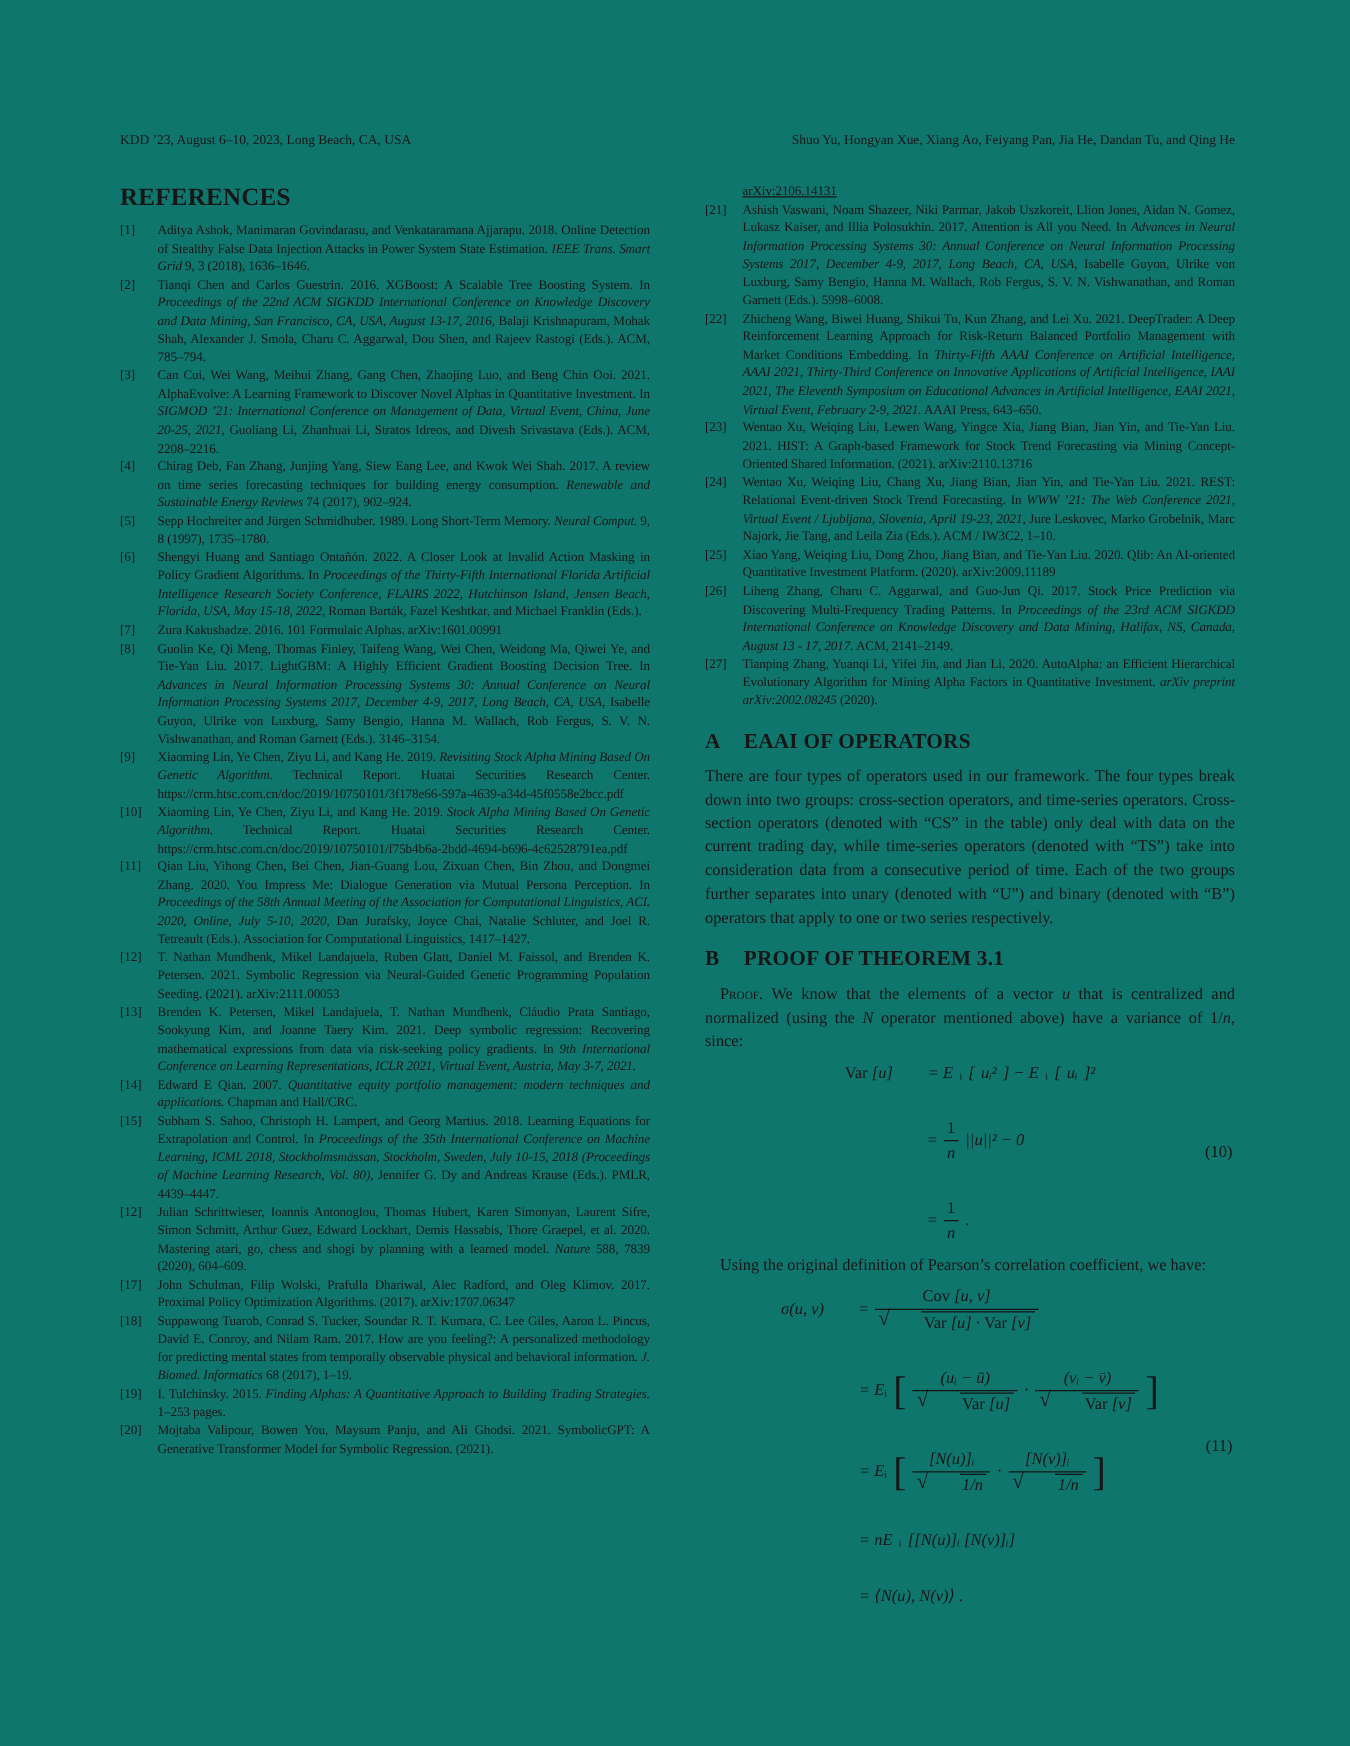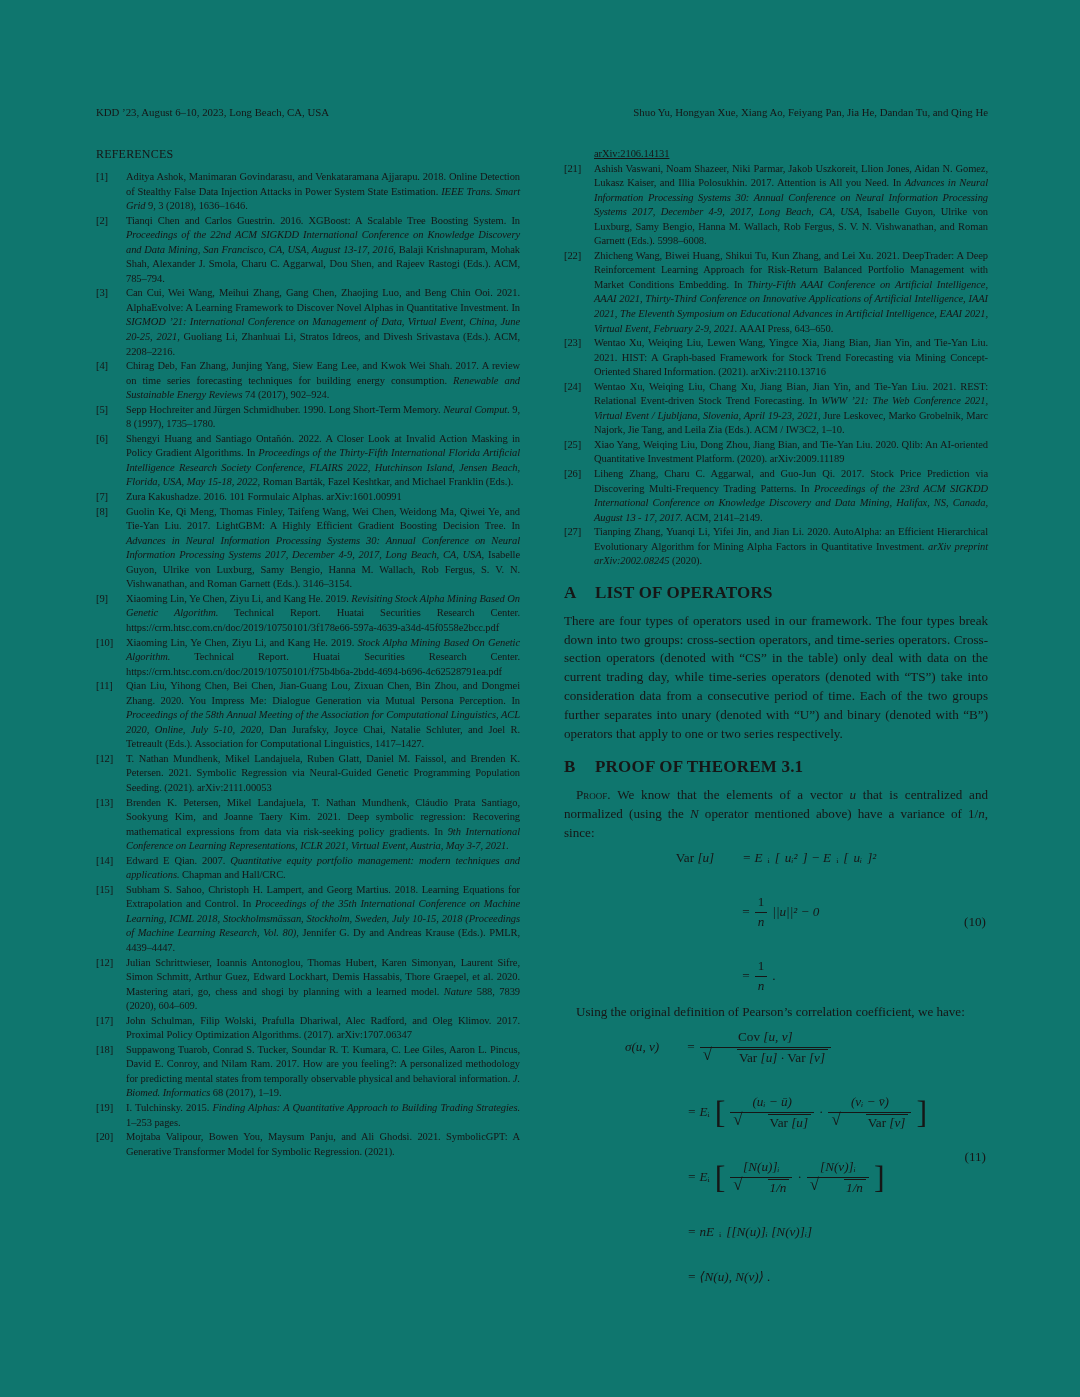--- a/index.html
+++ b/index.html
@@ -9,21 +9,21 @@
     color:#161616;margin:0 auto;overflow:hidden;
   }
   .pagehead{
     position:absolute;left:96px;top:106px;width:892px;
     display:flex;justify-content:space-between;
     font-size:10.8px;line-height:13px;
   }
   .col{position:absolute;top:147px;width:424px;}
   .colL{left:96px;}
   .colR{left:564px;}
-  .reftitle{margin:0 0 8px 0;font-size:12px;font-weight:normal;letter-spacing:.2px;}
+  .reftitle{margin:0 0 8px 0;font-size:20px;font-weight:bold;letter-spacing:.2px;}
   .reflist{font-size:10.5px;line-height:14.55px;text-align:justify;letter-spacing:-.08px;}
   .ref{position:relative;padding-left:30px;}
   .refnum{position:absolute;left:0;top:0;width:22px;}
   .contline{padding-left:30px;text-decoration:underline;}
   .apphead{font-size:17px;font-weight:bold;margin:14px 0 9px 0;letter-spacing:.2px;}
   .applabel{display:inline-block;min-width:31px;}
   .appbody{font-size:13.1px;line-height:18.8px;text-align:justify;margin:0 0 2px 0;}
   .indent{text-indent:12px;}
   .sc{font-variant:small-caps;}
   .eq{position:relative;margin:7px 0 9px 0;font-size:13.2px;line-height:1.25;}
@@ -51,21 +51,21 @@
     <span>Shuo Yu, Hongyan Xue, Xiang Ao, Feiyang Pan, Jia He, Dandan Tu, and Qing He</span>
   </div>
 
   <div class="col colL">
     <h2 class="reftitle">REFERENCES</h2>
     <div class="reflist">
         <div class="ref"><span class="refnum">[1]</span><span><span>Aditya Ashok, Manimaran Govindarasu, and Venkataramana Ajjarapu. 2018. Online Detection of Stealthy False Data Injection Attacks in Power System State Estimation. </span><i>IEEE Trans. Smart Grid</i><span> 9, 3 (2018), 1636–1646.</span></span></div>
         <div class="ref"><span class="refnum">[2]</span><span><span>Tianqi Chen and Carlos Guestrin. 2016. XGBoost: A Scalable Tree Boosting System. In </span><i>Proceedings of the 22nd ACM SIGKDD International Conference on Knowledge Discovery and Data Mining, San Francisco, CA, USA, August 13-17, 2016</i><span>, Balaji Krishnapuram, Mohak Shah, Alexander J. Smola, Charu C. Aggarwal, Dou Shen, and Rajeev Rastogi (Eds.). ACM, 785–794.</span></span></div>
         <div class="ref"><span class="refnum">[3]</span><span><span>Can Cui, Wei Wang, Meihui Zhang, Gang Chen, Zhaojing Luo, and Beng Chin Ooi. 2021. AlphaEvolve: A Learning Framework to Discover Novel Alphas in Quantitative Investment. In </span><i>SIGMOD ’21: International Conference on Management of Data, Virtual Event, China, June 20-25, 2021</i><span>, Guoliang Li, Zhanhuai Li, Stratos Idreos, and Divesh Srivastava (Eds.). ACM, 2208–2216.</span></span></div>
         <div class="ref"><span class="refnum">[4]</span><span><span>Chirag Deb, Fan Zhang, Junjing Yang, Siew Eang Lee, and Kwok Wei Shah. 2017. A review on time series forecasting techniques for building energy consumption. </span><i>Renewable and Sustainable Energy Reviews</i><span> 74 (2017), 902–924.</span></span></div>
-        <div class="ref"><span class="refnum">[5]</span><span><span>Sepp Hochreiter and Jürgen Schmidhuber. 1990. Long Short-Term Memory. </span><i>Neural Comput.</i><span> 9, 8 (1997), 1735–1780.</span></span></div>
+        <div class="ref"><span class="refnum">[5]</span><span><span>Sepp Hochreiter and Jürgen Schmidhuber. 1989. Long Short-Term Memory. </span><i>Neural Comput.</i><span> 9, 8 (1997), 1735–1780.</span></span></div>
         <div class="ref"><span class="refnum">[6]</span><span><span>Shengyi Huang and Santiago Ontañón. 2022. A Closer Look at Invalid Action Masking in Policy Gradient Algorithms. In </span><i>Proceedings of the Thirty-Fifth International Florida Artificial Intelligence Research Society Conference, FLAIRS 2022, Hutchinson Island, Jensen Beach, Florida, USA, May 15-18, 2022</i><span>, Roman Barták, Fazel Keshtkar, and Michael Franklin (Eds.).</span></span></div>
         <div class="ref"><span class="refnum">[7]</span><span><span>Zura Kakushadze. 2016. 101 Formulaic Alphas. arXiv:1601.00991</span></span></div>
         <div class="ref"><span class="refnum">[8]</span><span><span>Guolin Ke, Qi Meng, Thomas Finley, Taifeng Wang, Wei Chen, Weidong Ma, Qiwei Ye, and Tie-Yan Liu. 2017. LightGBM: A Highly Efficient Gradient Boosting Decision Tree. In </span><i>Advances in Neural Information Processing Systems 30: Annual Conference on Neural Information Processing Systems 2017, December 4-9, 2017, Long Beach, CA, USA</i><span>, Isabelle Guyon, Ulrike von Luxburg, Samy Bengio, Hanna M. Wallach, Rob Fergus, S. V. N. Vishwanathan, and Roman Garnett (Eds.). 3146–3154.</span></span></div>
         <div class="ref"><span class="refnum">[9]</span><span><span>Xiaoming Lin, Ye Chen, Ziyu Li, and Kang He. 2019. </span><i>Revisiting Stock Alpha Mining Based On Genetic Algorithm.</i><span> Technical Report. Huatai Securities Research Center. https://crm.htsc.com.cn/doc/2019/10750101/3f178e66-597a-4639-a34d-45f0558e2bcc.pdf</span></span></div>
         <div class="ref"><span class="refnum">[10]</span><span><span>Xiaoming Lin, Ye Chen, Ziyu Li, and Kang He. 2019. </span><i>Stock Alpha Mining Based On Genetic Algorithm.</i><span> Technical Report. Huatai Securities Research Center. https://crm.htsc.com.cn/doc/2019/10750101/f75b4b6a-2bdd-4694-b696-4c62528791ea.pdf</span></span></div>
         <div class="ref"><span class="refnum">[11]</span><span><span>Qian Liu, Yihong Chen, Bei Chen, Jian-Guang Lou, Zixuan Chen, Bin Zhou, and Dongmei Zhang. 2020. You Impress Me: Dialogue Generation via Mutual Persona Perception. In </span><i>Proceedings of the 58th Annual Meeting of the Association for Computational Linguistics, ACL 2020, Online, July 5-10, 2020</i><span>, Dan Jurafsky, Joyce Chai, Natalie Schluter, and Joel R. Tetreault (Eds.). Association for Computational Linguistics, 1417–1427.</span></span></div>
         <div class="ref"><span class="refnum">[12]</span><span><span>T. Nathan Mundhenk, Mikel Landajuela, Ruben Glatt, Daniel M. Faissol, and Brenden K. Petersen. 2021. Symbolic Regression via Neural-Guided Genetic Programming Population Seeding. (2021). arXiv:2111.00053</span></span></div>
         <div class="ref"><span class="refnum">[13]</span><span><span>Brenden K. Petersen, Mikel Landajuela, T. Nathan Mundhenk, Cláudio Prata Santiago, Sookyung Kim, and Joanne Taery Kim. 2021. Deep symbolic regression: Recovering mathematical expressions from data via risk-seeking policy gradients. In </span><i>9th International Conference on Learning Representations, ICLR 2021, Virtual Event, Austria, May 3-7, 2021.</i></span></div>
         <div class="ref"><span class="refnum">[14]</span><span><span>Edward E Qian. 2007. </span><i>Quantitative equity portfolio management: modern techniques and applications.</i><span> Chapman and Hall/CRC.</span></span></div>
         <div class="ref"><span class="refnum">[15]</span><span><span>Subham S. Sahoo, Christoph H. Lampert, and Georg Martius. 2018. Learning Equations for Extrapolation and Control. In </span><i>Proceedings of the 35th International Conference on Machine Learning, ICML 2018, Stockholmsmässan, Stockholm, Sweden, July 10-15, 2018 (Proceedings of Machine Learning Research, Vol. 80)</i><span>, Jennifer G. Dy and Andreas Krause (Eds.). PMLR, 4439–4447.</span></span></div>
@@ -84,21 +84,21 @@
           <div class="ref"><span class="refnum">[21]</span><span><span>Ashish Vaswani, Noam Shazeer, Niki Parmar, Jakob Uszkoreit, Llion Jones, Aidan N. Gomez, Lukasz Kaiser, and Illia Polosukhin. 2017. Attention is All you Need. In </span><i>Advances in Neural Information Processing Systems 30: Annual Conference on Neural Information Processing Systems 2017, December 4-9, 2017, Long Beach, CA, USA</i><span>, Isabelle Guyon, Ulrike von Luxburg, Samy Bengio, Hanna M. Wallach, Rob Fergus, S. V. N. Vishwanathan, and Roman Garnett (Eds.). 5998–6008.</span></span></div>
           <div class="ref"><span class="refnum">[22]</span><span><span>Zhicheng Wang, Biwei Huang, Shikui Tu, Kun Zhang, and Lei Xu. 2021. DeepTrader: A Deep Reinforcement Learning Approach for Risk-Return Balanced Portfolio Management with Market Conditions Embedding. In </span><i>Thirty-Fifth AAAI Conference on Artificial Intelligence, AAAI 2021, Thirty-Third Conference on Innovative Applications of Artificial Intelligence, IAAI 2021, The Eleventh Symposium on Educational Advances in Artificial Intelligence, EAAI 2021, Virtual Event, February 2-9, 2021.</i><span> AAAI Press, 643–650.</span></span></div>
           <div class="ref"><span class="refnum">[23]</span><span><span>Wentao Xu, Weiqing Liu, Lewen Wang, Yingce Xia, Jiang Bian, Jian Yin, and Tie-Yan Liu. 2021. HIST: A Graph-based Framework for Stock Trend Forecasting via Mining Concept-Oriented Shared Information. (2021). arXiv:2110.13716</span></span></div>
           <div class="ref"><span class="refnum">[24]</span><span><span>Wentao Xu, Weiqing Liu, Chang Xu, Jiang Bian, Jian Yin, and Tie-Yan Liu. 2021. REST: Relational Event-driven Stock Trend Forecasting. In </span><i>WWW ’21: The Web Conference 2021, Virtual Event / Ljubljana, Slovenia, April 19-23, 2021</i><span>, Jure Leskovec, Marko Grobelnik, Marc Najork, Jie Tang, and Leila Zia (Eds.). ACM / IW3C2, 1–10.</span></span></div>
           <div class="ref"><span class="refnum">[25]</span><span><span>Xiao Yang, Weiqing Liu, Dong Zhou, Jiang Bian, and Tie-Yan Liu. 2020. Qlib: An AI-oriented Quantitative Investment Platform. (2020). arXiv:2009.11189</span></span></div>
           <div class="ref"><span class="refnum">[26]</span><span><span>Liheng Zhang, Charu C. Aggarwal, and Guo-Jun Qi. 2017. Stock Price Prediction via Discovering Multi-Frequency Trading Patterns. In </span><i>Proceedings of the 23rd ACM SIGKDD International Conference on Knowledge Discovery and Data Mining, Halifax, NS, Canada, August 13 - 17, 2017.</i><span> ACM, 2141–2149.</span></span></div>
           <div class="ref"><span class="refnum">[27]</span><span><span>Tianping Zhang, Yuanqi Li, Yifei Jin, and Jian Li. 2020. AutoAlpha: an Efficient Hierarchical Evolutionary Algorithm for Mining Alpha Factors in Quantitative Investment. </span><i>arXiv preprint arXiv:2002.08245</i><span> (2020).</span></span></div>
         </div>
     </div>
 
-    <h2 class="apphead"><span class="applabel">A</span><span>LIST OF OPERATORS</span></h2>
+    <h2 class="apphead"><span class="applabel">A</span><span>EAAI OF OPERATORS</span></h2>
     <p class="appbody">There are four types of operators used in our framework. The four types break down into two groups: cross-section operators, and time-series operators. Cross-section operators (denoted with “CS” in the table) only deal with data on the current trading day, while time-series operators (denoted with “TS”) take into consideration data from a consecutive period of time. Each of the two groups further separates into unary (denoted with “U”) and binary (denoted with “B”) operators that apply to one or two series respectively.</p>
 
     <h2 class="apphead"><span class="applabel">B</span><span>PROOF OF THEOREM 3.1</span></h2>
     <p class="appbody indent"><span class="sc">Proof.</span><span><span> We know that the elements of a vector </span><i>u</i><span> that is centralized and normalized (using the </span><i>N</i><span> operator mentioned above) have a variance of 1/</span><i>n</i><span>, since:</span></span></p>
 
     <div class="eq">
       <div class="eqgrid">
         <div class="eql"><span>Var</span><i> [u]</i></div>
         <div class="eqr">
             <i>= E</i>

